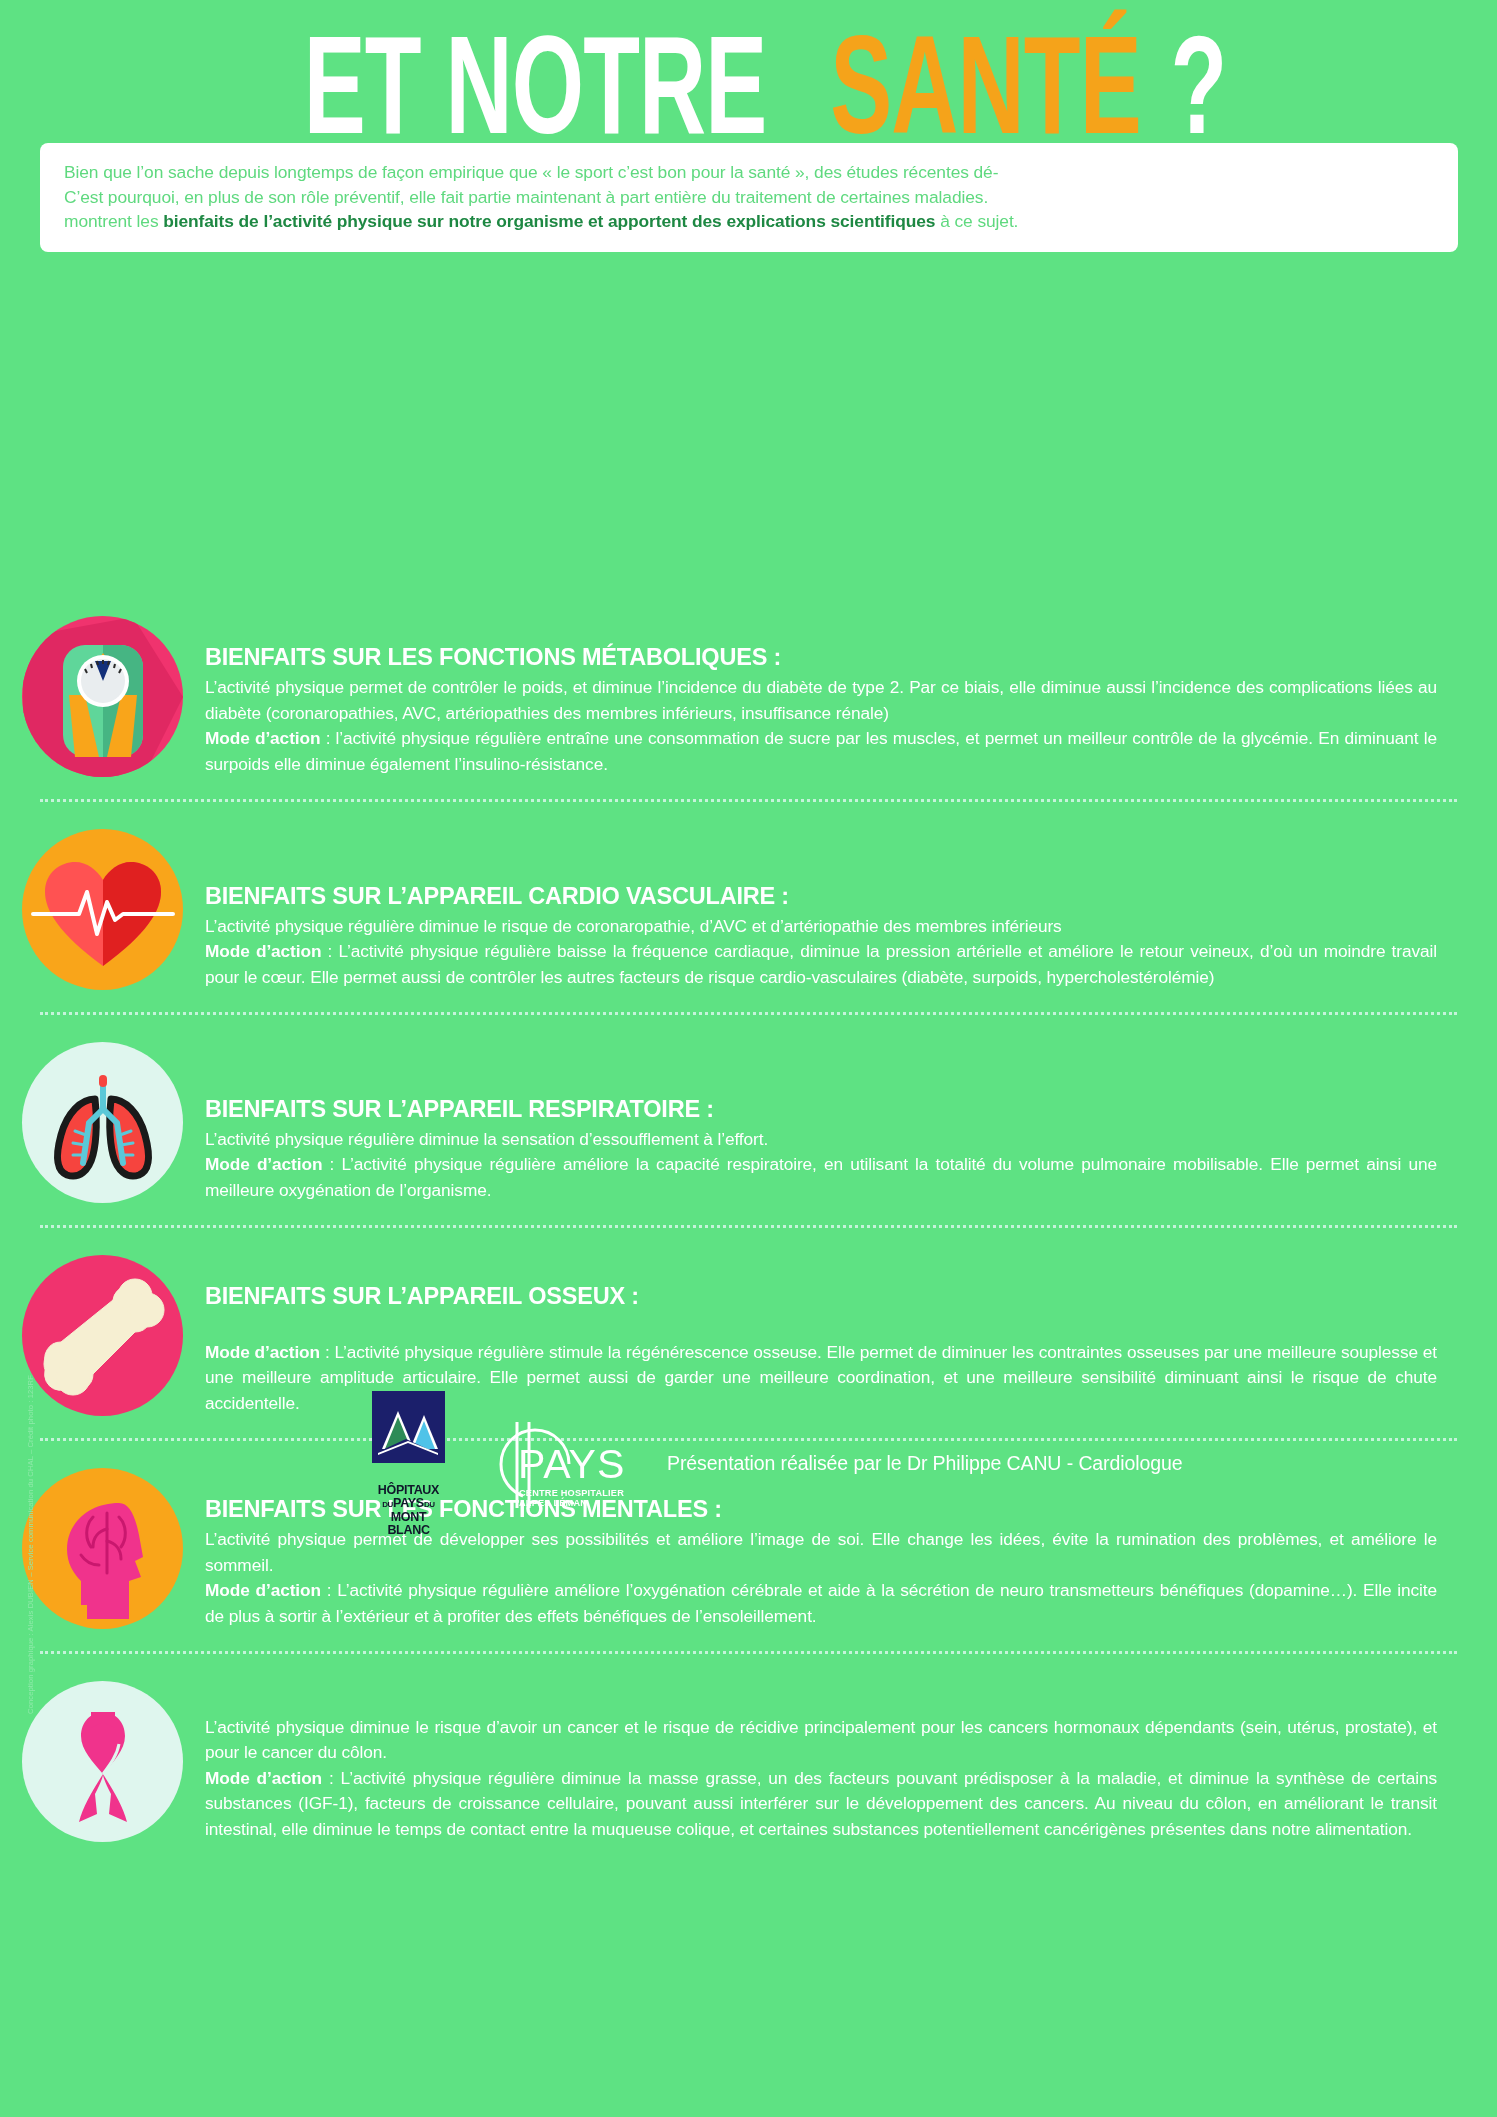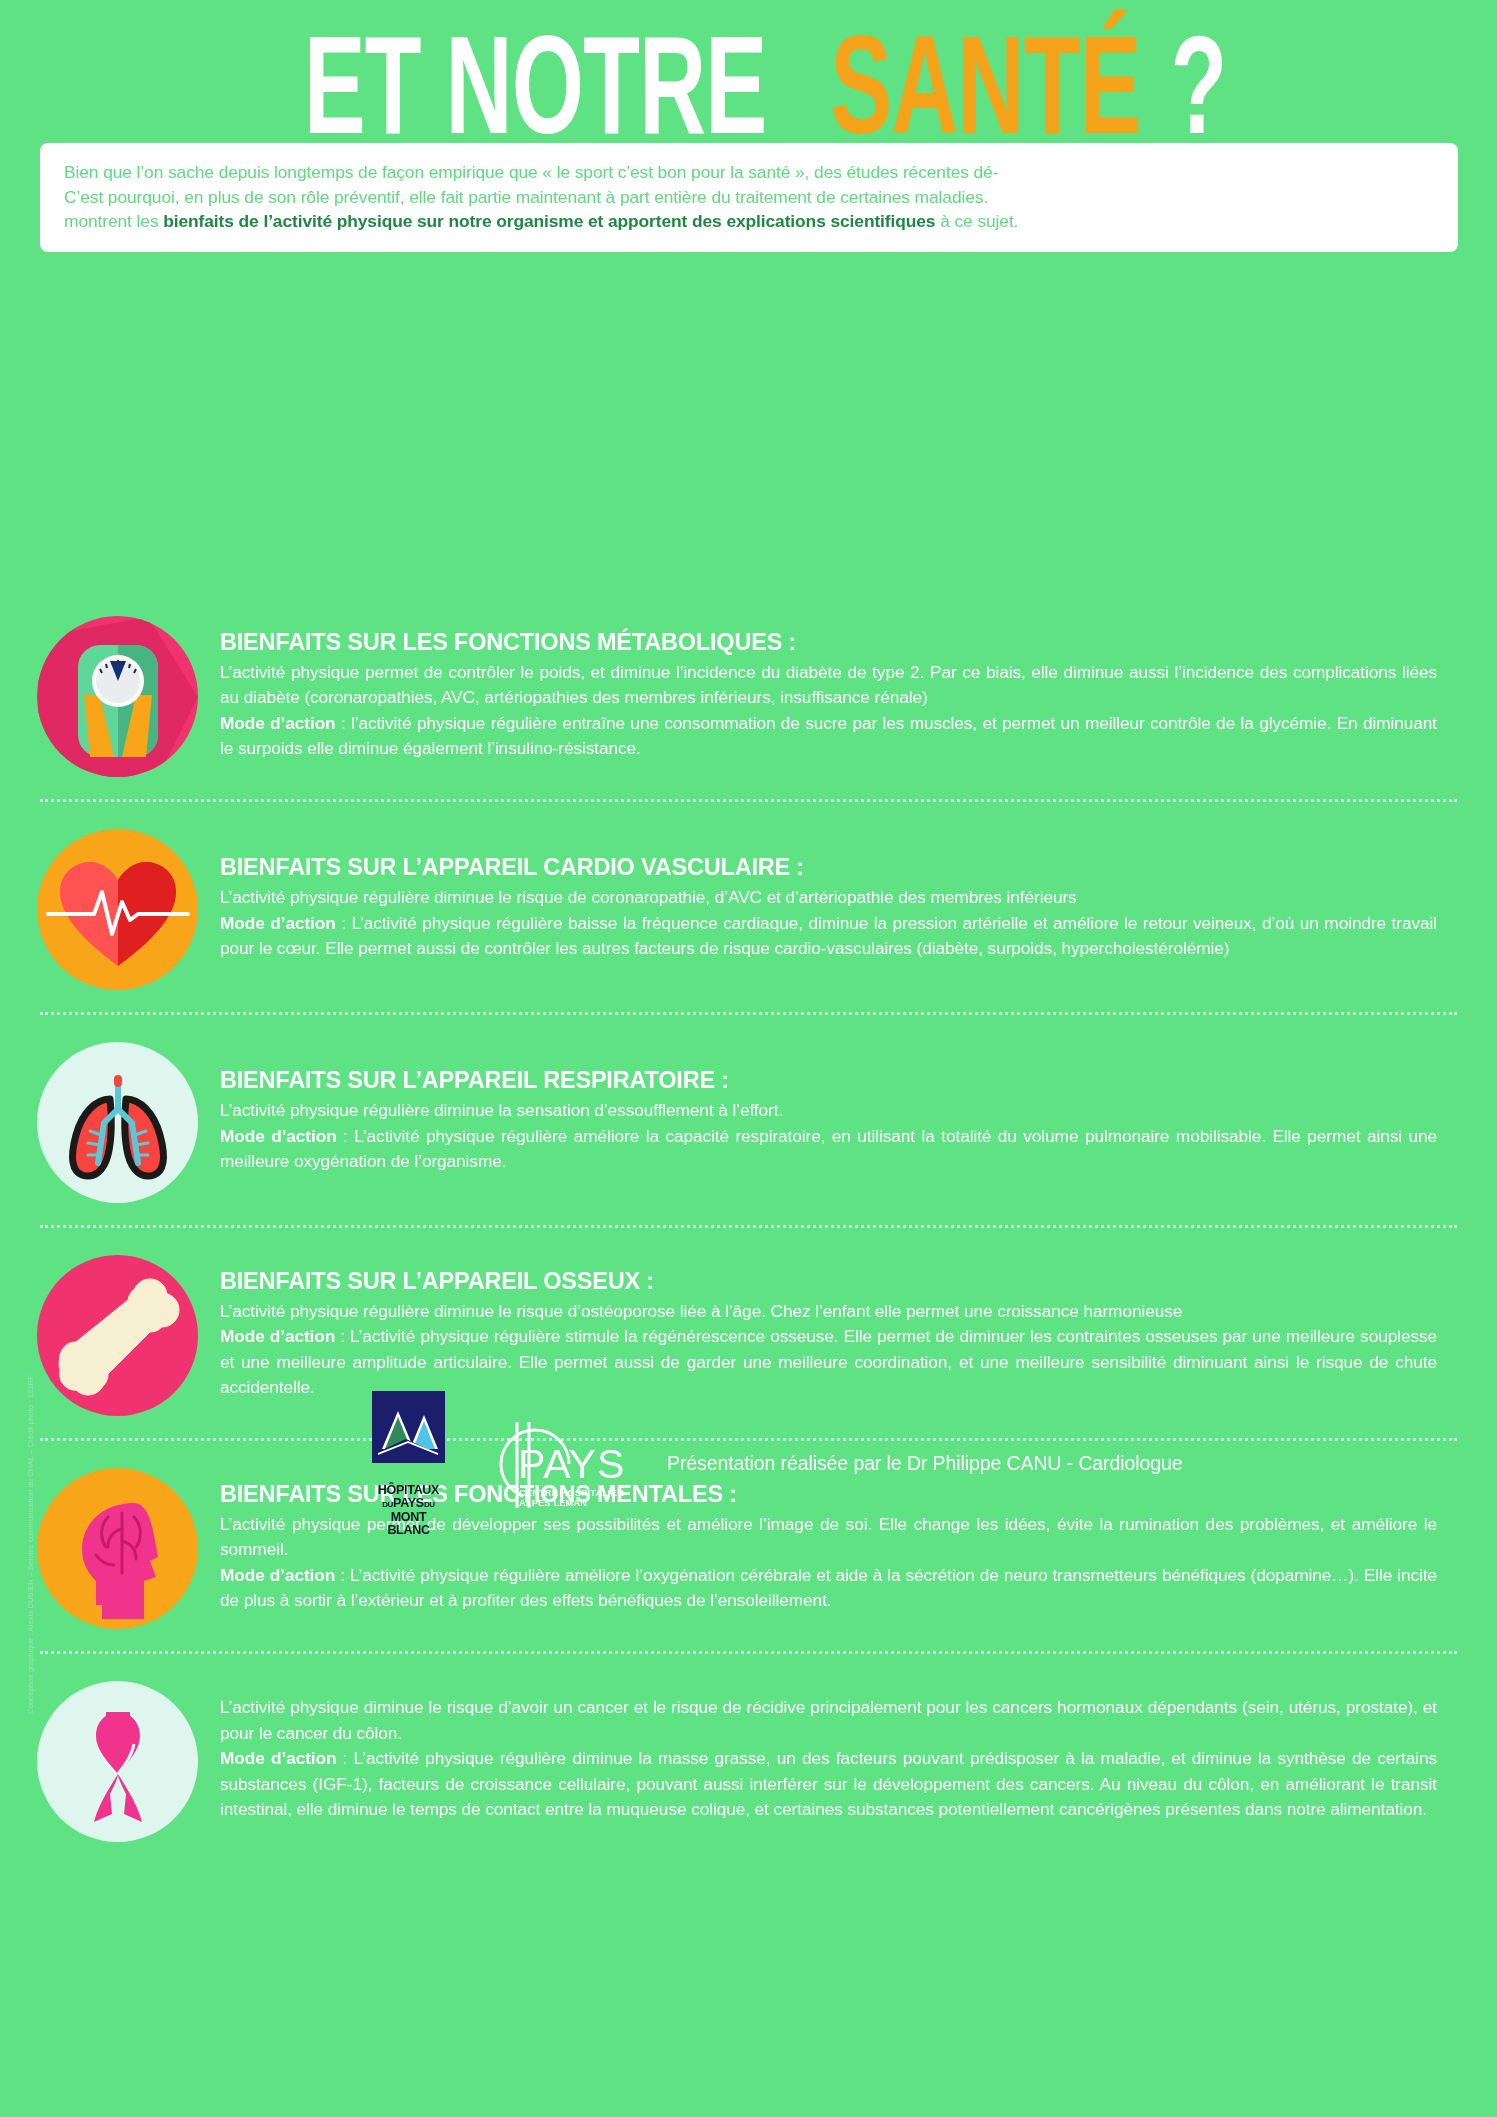--- a/index.html
+++ b/index.html
@@ -99,22 +99,22 @@
   
   .sections {
     position: absolute;
     left: 0;
     top: 605px;
     width: 1497px;
   }
   .section {
     position: relative;
     display: flex;
-    align-items: center;
-    padding: 0 40px 0 15px;
+    align-items: flex-end;
+    padding: 0 40px 0 0;
   }
   .sep {
     height: 0;
     border-top: 3px dotted #D7F7EA;
     margin: 0 40px;
     opacity: 0.85;
   }
   .icon-wrap {
     flex: 0 0 205px;
     display: flex;
@@ -389,21 +389,21 @@
               <circle cx="124" cy="54" r="17"></circle>
               <circle cx="38" cy="108" r="17"></circle>
               <circle cx="50" cy="122" r="17"></circle>
             </g>
           </svg>
         </div>
       </div>
       <div class="section-body">
         <div class="section-title">BIENFAITS SUR L’APPAREIL OSSEUX :</div>
         <div class="section-text">
-          <span>L’activité physique régulière diminue le risque d’ostéoporose liée à l’âge. Chez l’enfant elle permet une croissance harmonieuse</span><br>
+          <br>
           <b>Mode d’action</b><span> : L’activité physique régulière stimule la régénérescence osseuse. Elle permet de diminuer les contraintes osseuses par une meilleure souplesse et une meilleure amplitude articulaire. Elle permet aussi de garder une meilleure coordination, et une meilleure sensibilité diminuant ainsi le risque de chute accidentelle.</span>
         </div>
       </div>
     </div>
 
     <div class="sep" style="margin-top:22px;margin-bottom:22px;"></div>
 
     <div class="section">
       <div class="icon-wrap">
         <div class="icon-circle" style="background:#F9A51A;">

